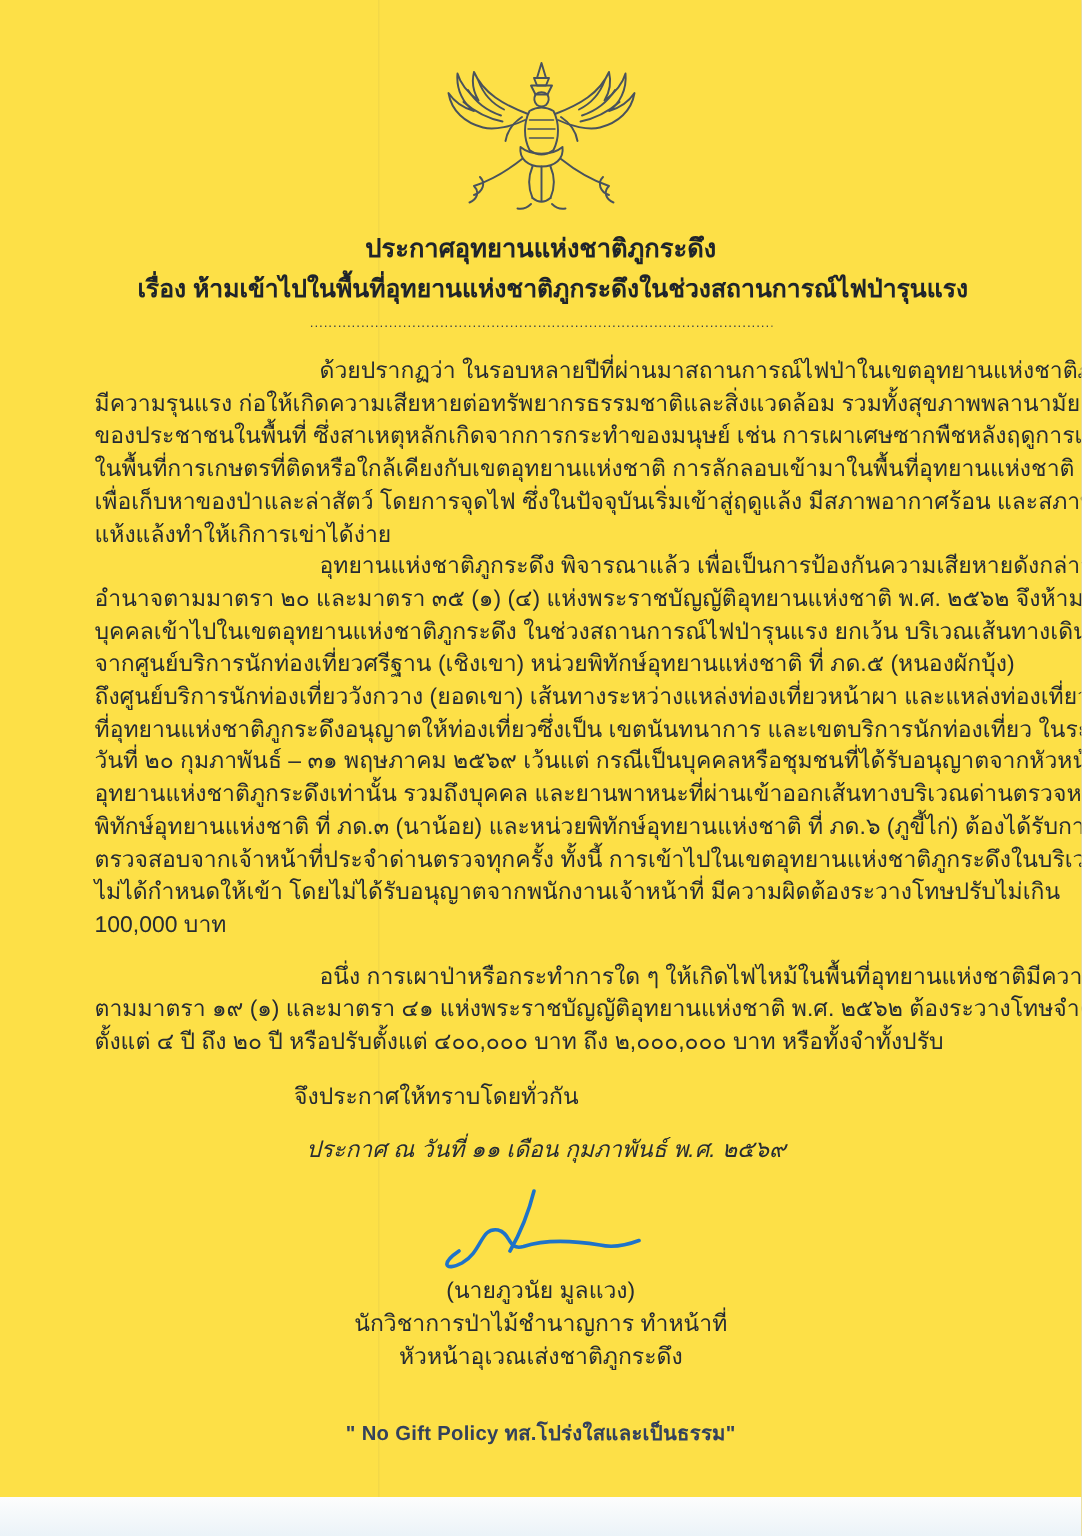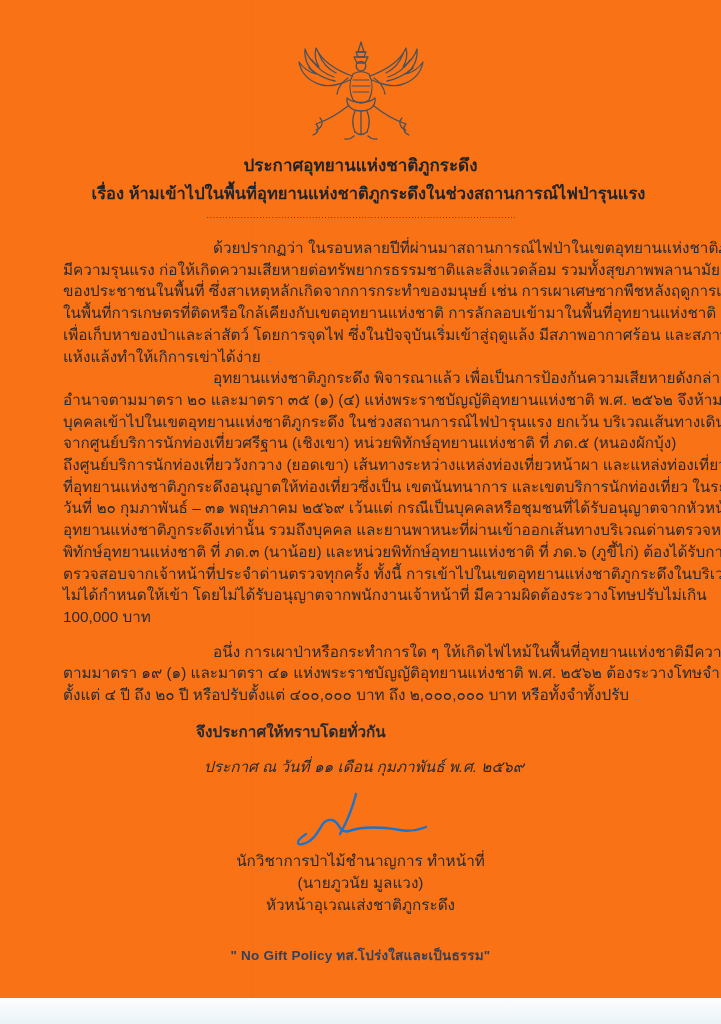--- a/index.html
+++ b/index.html
@@ -1,20 +1,20 @@
 <!DOCTYPE html>
 <html lang="th"><head>
 <meta charset="utf-8">
 <style>
   html,body{margin:0;padding:0;background:#e9e9e9;}
   .page{
     position:relative;
     width:721px;height:1024px;
     margin:0 auto;
-    background:#f97316;
+    background:#fde047;
     font-family:"Liberation Sans","DejaVu Sans",sans-serif;
     color:#23272e;
     overflow:hidden;
     box-shadow:0 0 4px rgba(0,0,0,.2);
   }
   
   .fold-line{position:absolute;left:252px;top:0;bottom:0;width:1px;background:rgba(60,80,100,.05);}
   .bottom-band{position:absolute;left:0;right:0;bottom:0;height:26px;background:linear-gradient(#fdfdfd,#ebf3f8);}
   .emblem{position:absolute;top:40px;left:50%;transform:translateX(-50%);}
   .title-block{position:absolute;top:153px;left:0;width:100%;text-align:center;}
@@ -25,21 +25,21 @@
     font-size:9px;letter-spacing:.6px;color:#3a4049;text-align:center;line-height:10px;
   }
   .body-text{
     position:absolute;top:237px;left:63px;right:56px;
     font-size:15.3px;line-height:21.7px;color:#262b33;
   }
   .para{margin:0;}
   .para-3{margin-top:13px;}
   .line{white-space:nowrap;}
   .line.indent{padding-left:150px;}
-  .closing-line{margin-top:15px;padding-left:133px;white-space:nowrap;font-weight:bold;}
+  .closing-line{margin-top:15px;padding-left:133px;white-space:nowrap;}
   .date-line{margin-top:14px;text-align:center;white-space:nowrap;font-style:italic;}
   .sig-block{position:absolute;top:790px;left:0;width:100%;text-align:center;font-size:15.3px;line-height:22px;color:#262b33;}
   .sig-ink{display:block;margin:0 auto 2px;}
   .footer-line{
     position:absolute;top:944px;left:0;width:100%;text-align:center;
     font-size:13.5px;font-weight:600;color:#33415c;letter-spacing:.2px;
   }
 </style>
 </head>
 <body>
@@ -120,21 +120,21 @@
     <div class="closing-line">จึงประกาศให้ทราบโดยทั่วกัน</div>
     <div class="date-line">ประกาศ ณ วันที่ ๑๑ เดือน กุมภาพันธ์ พ.ศ. ๒๕๖๙</div>
   </div>
 
   <div class="sig-block">
 
     <svg class="sig-ink" width="150" height="58" viewBox="0 0 150 58" fill="none" stroke="#1e73c9" stroke-width="2.4" stroke-linecap="round">
       <path d="M70 4 C67 16 62 30 54 44"></path>
       <path d="M20 44 C8 52 10 58 22 52 C36 44 34 28 46 30 C55 32 52 44 63 41 C78 36 96 37 114 40 C123 42 132 40 140 37"></path>
     </svg>
+    <div>(นายภูวนัย มูลแวง)</div>
     <div>นักวิชาการป่าไม้ชำนาญการ ทำหน้าที่</div>
-    <div>(นายภูวนัย มูลแวง)</div>
     <div>หัวหน้าอุเวณเส่งชาติภูกระดึง</div>
   </div>
 
   <div class="footer-line">" No Gift Policy ทส.โปร่งใสและเป็นธรรม"</div>
 
   <div class="bottom-band"></div>
 </div>
 
 </body></html>

